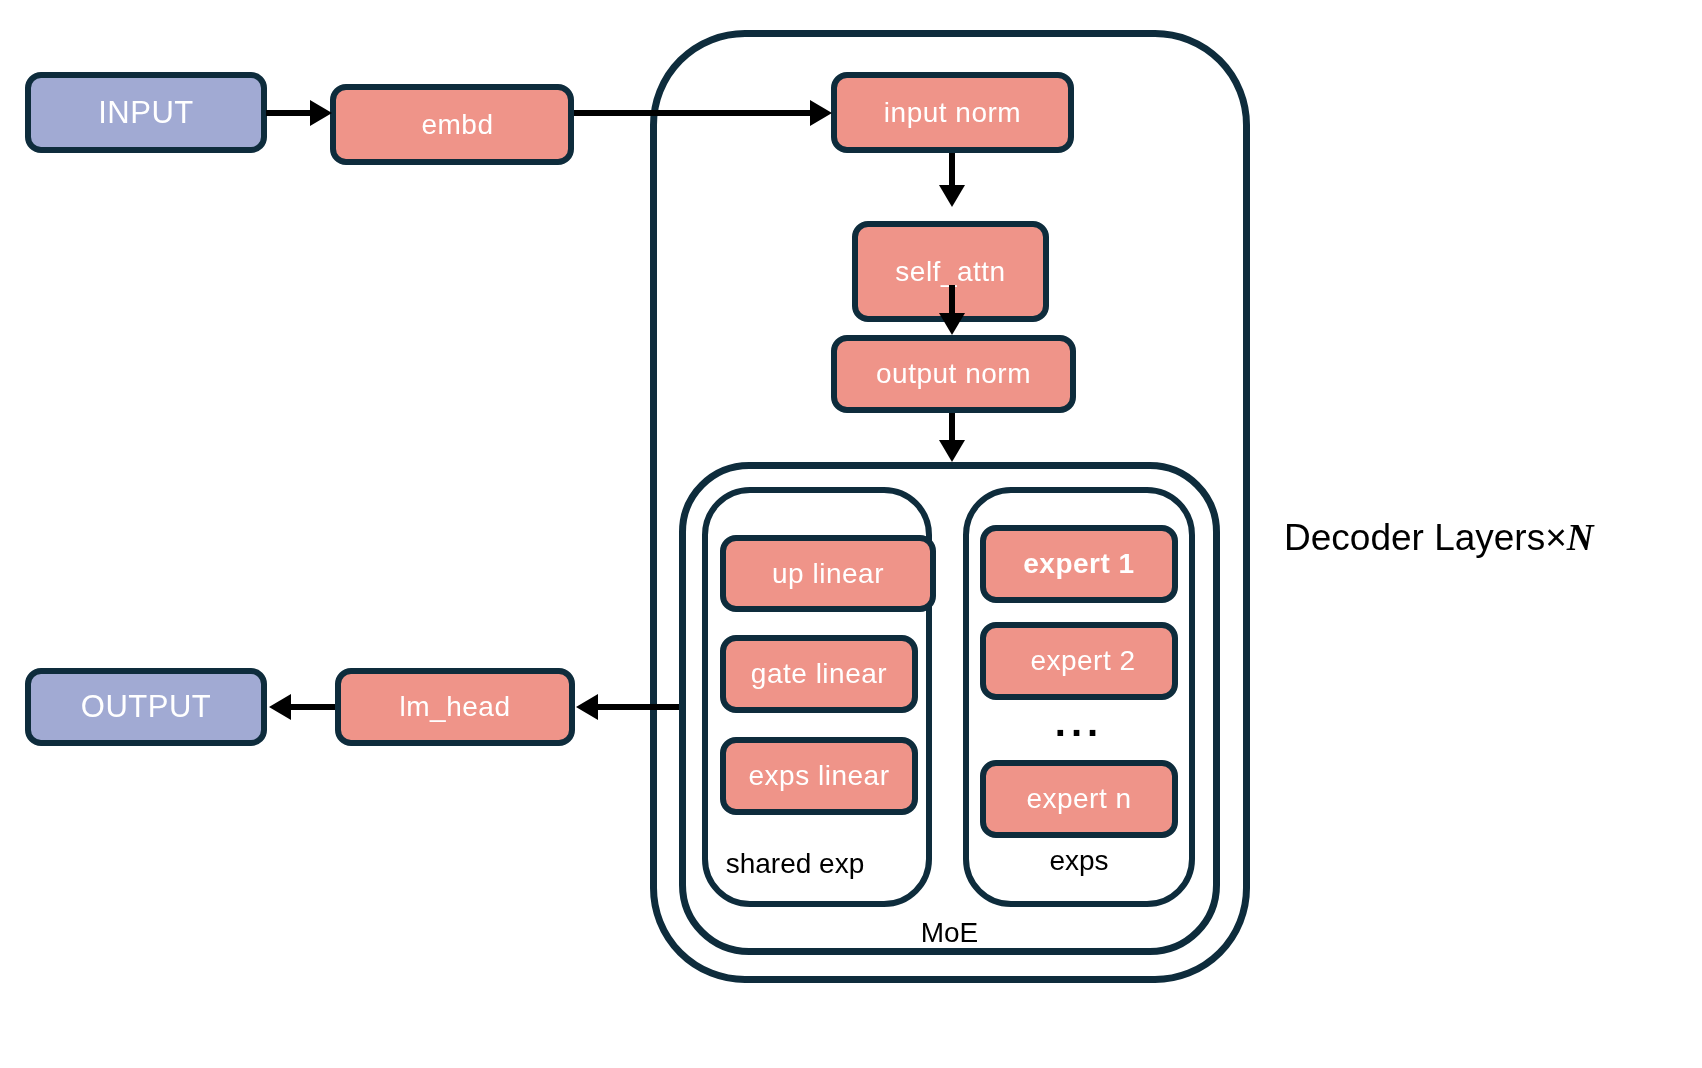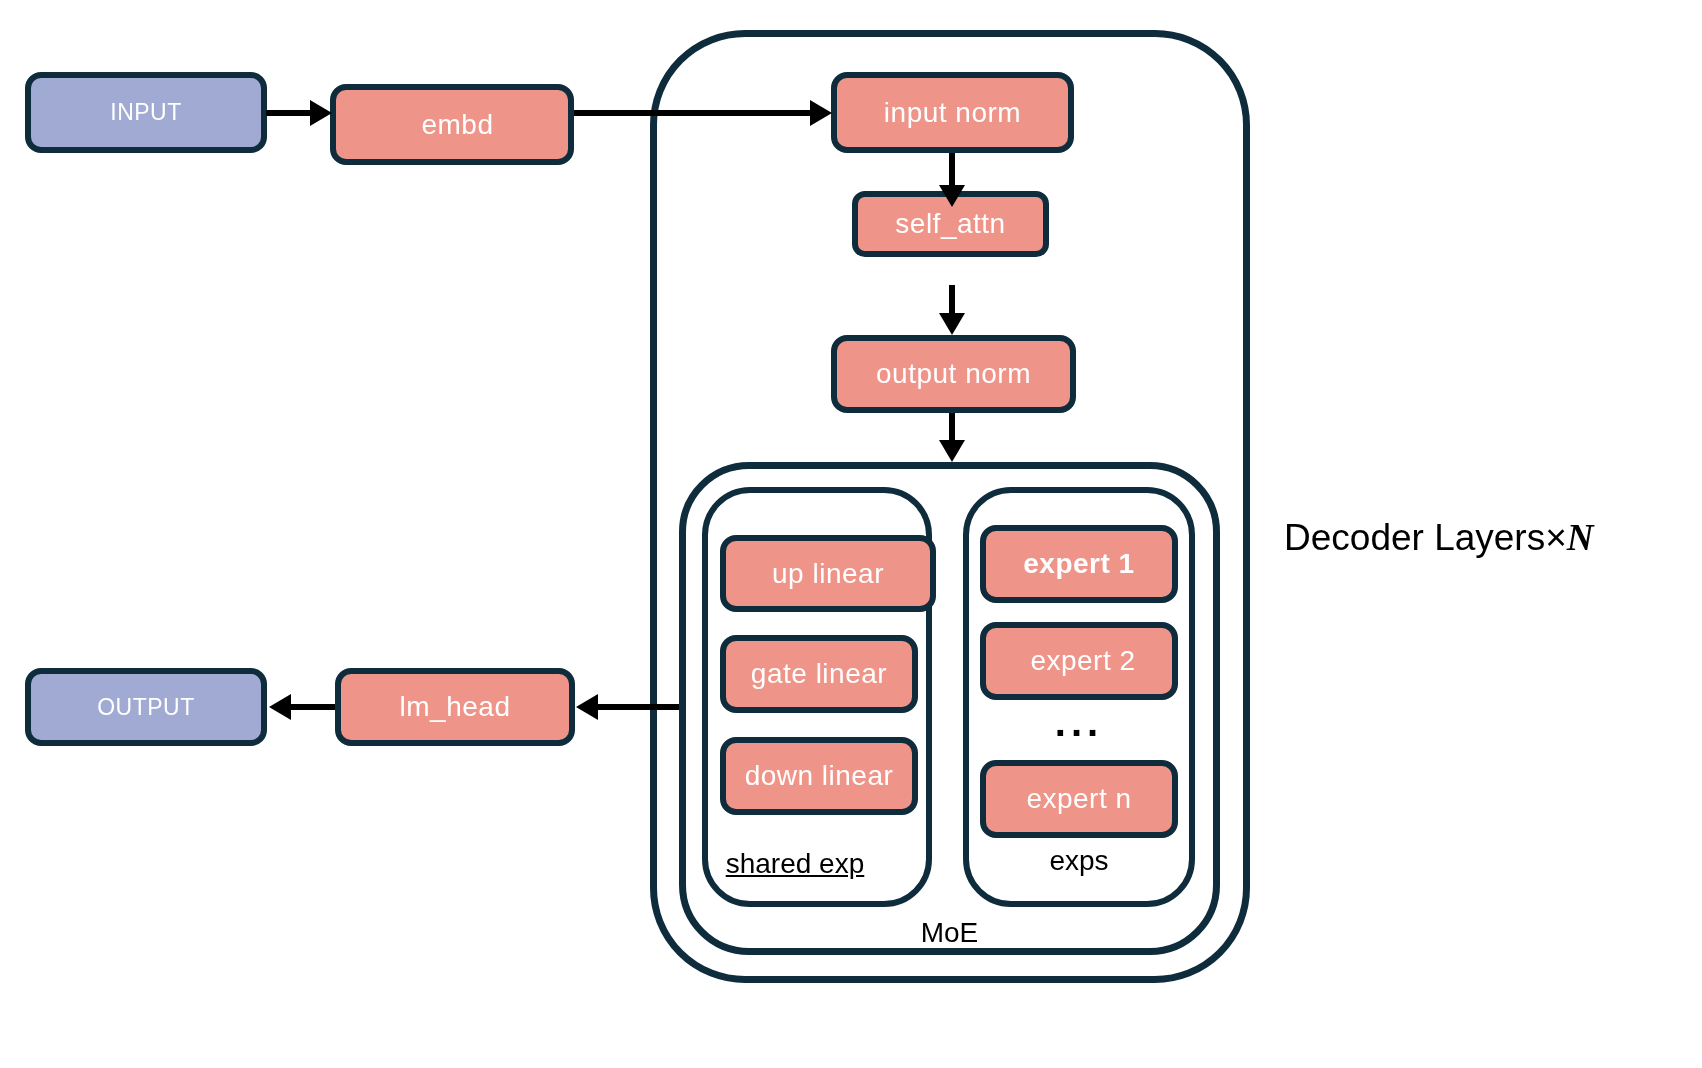--- a/index.html
+++ b/index.html
@@ -5,21 +5,21 @@
   html,body{margin:0;padding:0;background:#fff;}
   .canvas{
     position:relative;width:1702px;height:1068px;background:var(--background,#fff);
     font-family:"Liberation Sans", sans-serif;overflow:hidden;
   }
   .node{
     position:absolute;display:flex;align-items:center;justify-content:center;
     box-sizing:border-box;border:6px solid var(--border,#0e2c3c);border-radius:16px;
     color:var(--text-light,#fff);font-size:28px;letter-spacing:.5px;z-index:3;
   }
-  .node.io{background:var(--io-fill,#a1aad3);font-size:23px;}
+  .node.io{background:var(--io-fill,#a1aad3);font-size:31px;}
   .node.mod{background:var(--module-fill,#ef9489);}
   .container{
     position:absolute;box-sizing:border-box;background:transparent;
     border:7px solid var(--border,#0e2c3c);z-index:1;
   }
   .container.sub{border-width:6px;z-index:2;}
   .clabel{
     position:absolute;color:var(--text-dark,#000);font-size:28px;text-align:center;z-index:3;
   }
   .dots{
@@ -42,37 +42,37 @@
 </head>
 <body>
 
 <div class="canvas">
 
   <div class="container" style="left:650px;top:30px;width:600px;height:953px;border-radius:95px;"></div>
   <div class="container" style="left:679px;top:462px;width:541px;height:493px;border-radius:70px;"></div>
   <div class="container sub" style="left:702px;top:487px;width:230px;height:420px;border-radius:48px;"></div>
   <div class="container sub" style="left:963px;top:487px;width:232px;height:420px;border-radius:48px;"></div>
 
-  <div class="clabel" style="left:702px;top:848px;width:186px;text-decoration:underline;">shared exp</div>
+  <div class="clabel" style="left:702px;top:848px;width:186px;">shared exp</div>
   <div class="clabel" style="left:963px;top:845px;width:232px;">exps</div>
   <div class="clabel" style="left:679px;top:917px;width:541px;">MoE</div>
   <div class="decoder-label">
     <span>Decoder Layers×</span><span class="nvar">N</span>
   </div>
 
   <div class="node io" style="left:25px;top:72px;width:242px;height:81px;">INPUT</div>
   <div class="node io" style="left:25px;top:668px;width:242px;height:78px;">OUTPUT</div>
 
   <div class="node mod" style="left:330px;top:84px;width:244px;height:81px;padding-left:11px;">embd</div>
   <div class="node mod" style="left:831px;top:72px;width:243px;height:81px;">input norm</div>
-  <div class="node mod" style="left:852px;top:191px;width:197px;height:66px;border-radius:13px;">self_attn</div>
+  <div class="node mod" style="left:852px;top:221px;width:197px;height:101px;">self_attn</div>
   <div class="node mod" style="left:831px;top:335px;width:245px;height:78px;">output norm</div>
   <div class="node mod" style="left:720px;top:535px;width:216px;height:77px;">up linear</div>
   <div class="node mod" style="left:720px;top:635px;width:198px;height:78px;">gate linear</div>
-  <div class="node mod" style="left:720px;top:737px;width:198px;height:78px;">down linear</div>
+  <div class="node mod" style="left:720px;top:737px;width:198px;height:78px;">exps linear</div>
   <div class="node mod" style="left:980px;top:525px;width:198px;height:78px;font-weight:bold;">expert 1</div>
   <div class="node mod" style="left:980px;top:622px;width:198px;height:78px;padding-left:8px;">expert 2</div>
   <div class="dots" style="left:980px;top:712px;width:198px;">...</div>
   <div class="node mod" style="left:980px;top:760px;width:198px;height:78px;">expert n</div>
   <div class="node mod" style="left:335px;top:668px;width:240px;height:78px;">lm_head</div>
 
   <div>
     <div class="hline" style="left:266px;top:110px;width:46px;"></div>
     <div class="ah right" style="left:310px;top:100px;"></div>
   </div>

